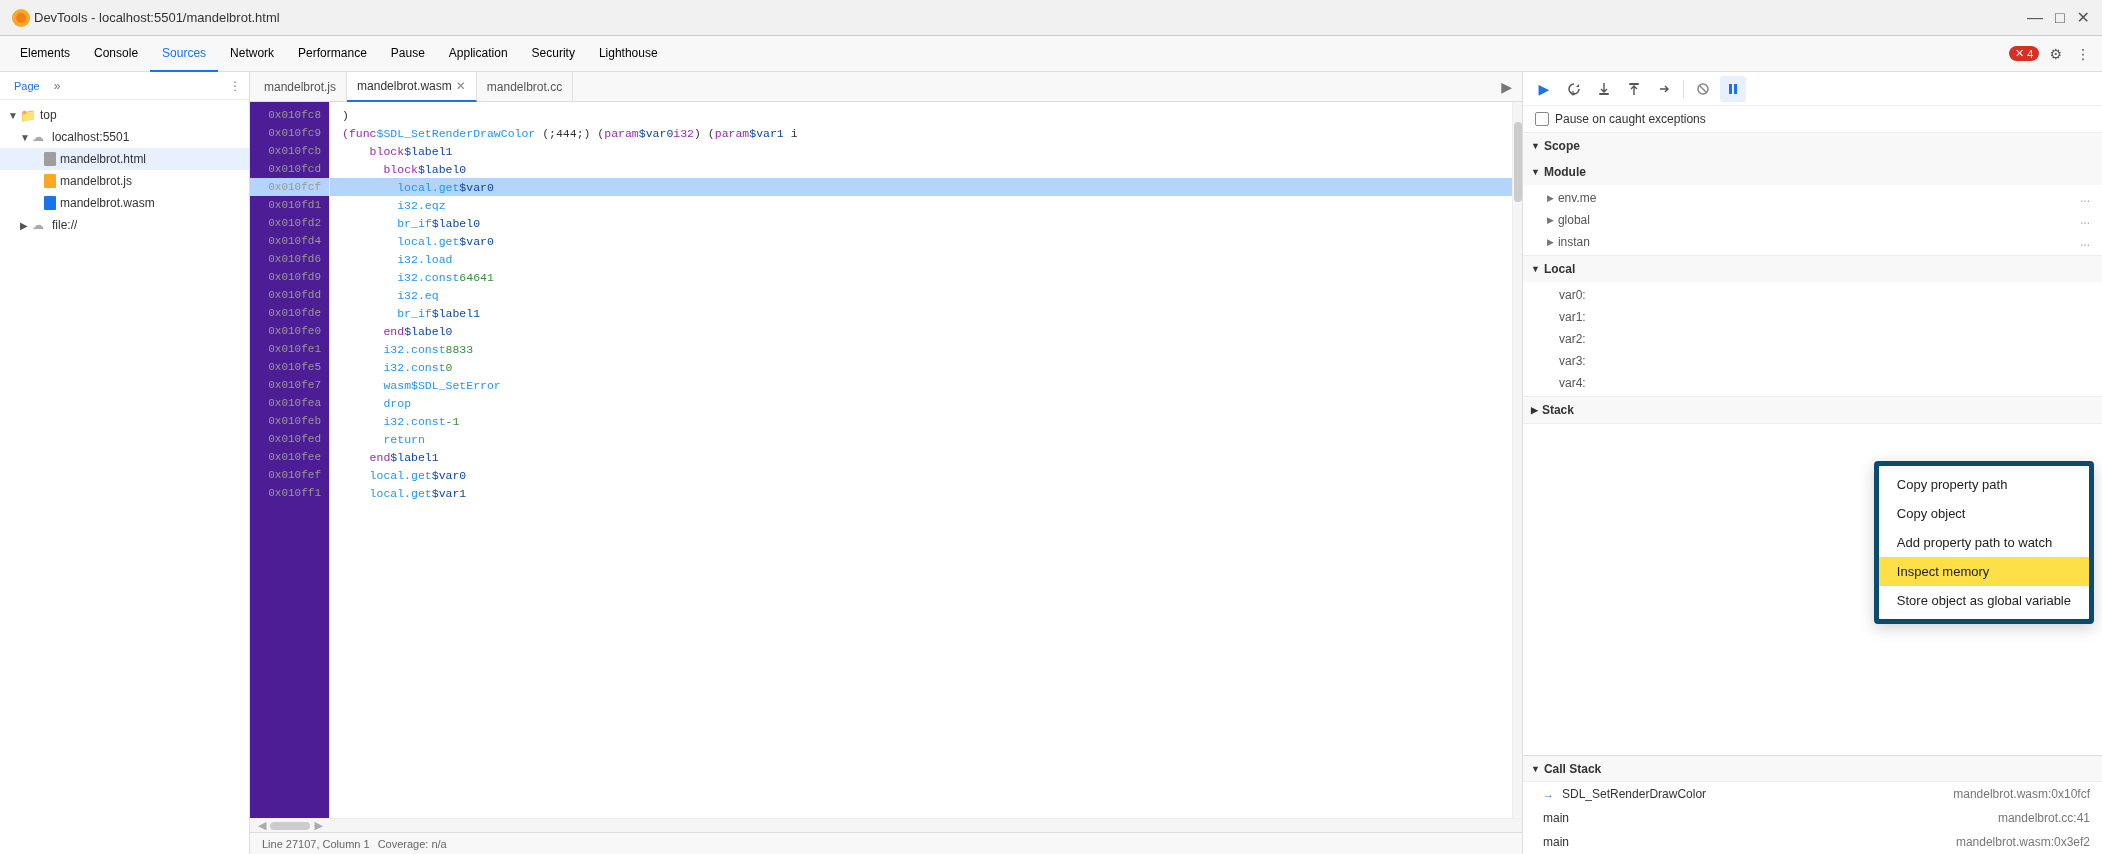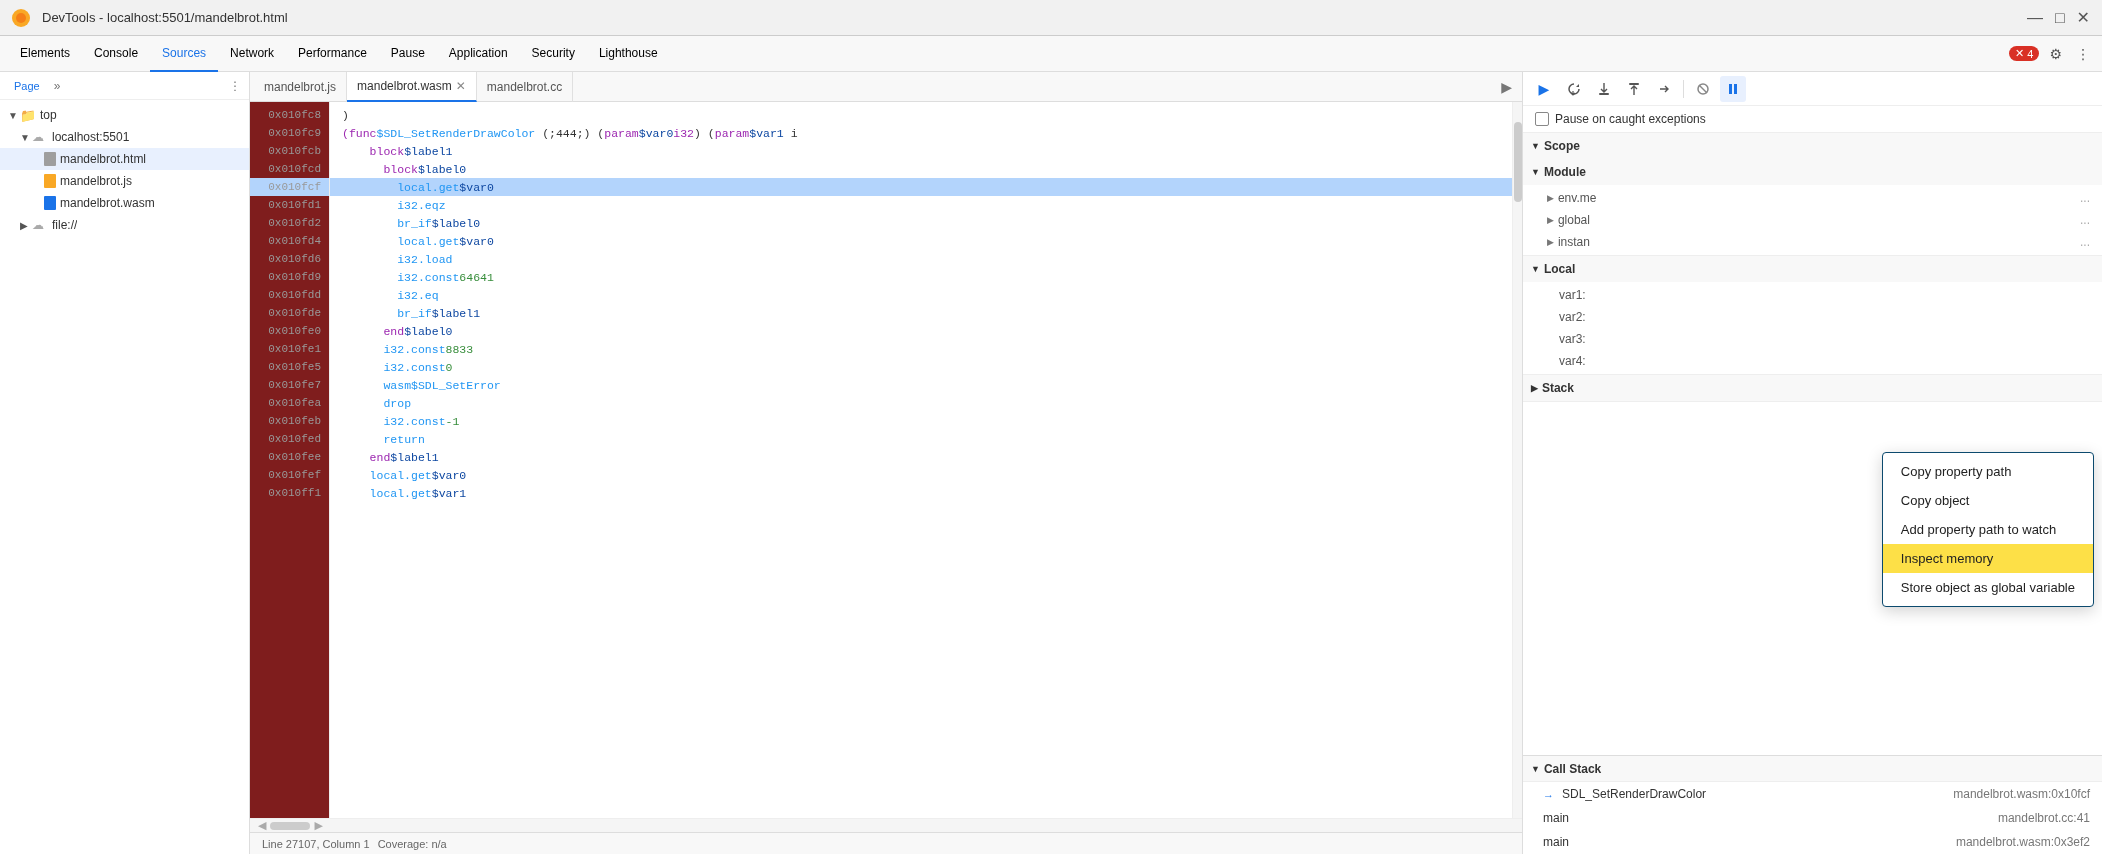--- a/index.html
+++ b/index.html
@@ -2,21 +2,21 @@
 <html><head>
   <meta charset="utf-8">
   <style>
     * { box-sizing: border-box; margin: 0; padding: 0; }
     body { font-family: -apple-system, 'Segoe UI', Arial, sans-serif; font-size: 12px; background: #fff; color: #333; overflow: hidden; }
 
     
     .title-bar {
       display: flex; align-items: center; height: 36px;
       background: #f1f1f1; border-bottom: 1px solid #ccc;
-      padding: 0 12px; gap: 12px;
+      padding: 0 12px; gap: 4px;
     }
     .title-bar-icon { width: 18px; height: 18px; background: #f9a825; border-radius: 50%; display: flex; align-items: center; justify-content: center; }
     .title-bar-title { font-size: 13px; color: #333; flex: 1; }
     .title-bar-controls { display: flex; gap: 12px; }
     .title-bar-btn { font-size: 16px; color: #555; cursor: pointer; background: none; border: none; }
 
     
     .nav-tabs {
       display: flex; align-items: center; height: 36px;
       background: #f8f8f8; border-bottom: 1px solid #ddd;
@@ -75,21 +75,21 @@
       display: flex; align-items: center; height: 30px; padding: 0 10px;
       font-size: 12px; color: #555; cursor: pointer; border-right: 1px solid #e0e0e0;
       white-space: nowrap; gap: 4px;
     }
     .editor-tab.active { background: #fff; color: #333; border-bottom: 2px solid #1a73e8; }
     .tab-close { font-size: 12px; color: #888; cursor: pointer; }
     .tab-nav-btn { font-size: 14px; color: #777; cursor: pointer; padding: 0 6px; }
 
     .editor-content { flex: 1; display: flex; overflow: hidden; }
     .line-numbers {
-      width: 80px; background: #7f1d1d; border-right: 1px solid #eee;
+      width: 80px; background: #4c1d95; border-right: 1px solid #eee;
       font-family: 'Consolas', 'Courier New', monospace; font-size: 11px;
       color: #999; padding: 4px 0; overflow: hidden; flex-shrink: 0;
     }
     .line-num { height: 18px; padding: 0 8px; text-align: right; display: flex; align-items: center; justify-content: flex-end; }
     .code-view {
       flex: 1; overflow: auto; font-family: 'Consolas', 'Courier New', monospace;
       font-size: 11.5px; padding: 4px 0; background: #fff;
     }
     .code-line { height: 18px; padding: 0 12px; display: flex; align-items: center; white-space: pre; }
     .code-line.highlighted { background: #b3d4fc; }
@@ -145,23 +145,23 @@
     .scope-row {
       display: flex; align-items: center; height: 22px;
       padding: 0 12px 0 24px; font-size: 12px; cursor: pointer;
     }
     .scope-key { color: #555; min-width: 60px; }
     .scope-expand { font-size: 9px; margin-right: 4px; color: #777; }
 
     
     .context-menu {
       position: absolute;
-      right: 8px; top: 380px;
+      right: 8px; top: 389px;
       background: #fff;
-      border: 1px solid #0c4a6e;
+      border: 5px solid #0c4a6e;
       border-radius: 4px;
       box-shadow: 0 4px 16px rgba(0,0,0,0.18);
       min-width: 200px;
       z-index: 100;
       padding: 4px 0;
     }
     .context-item {
       padding: 7px 18px; font-size: 13px; cursor: pointer; color: #222;
     }
     .context-item.selected { background: #fde047; }
@@ -450,20 +450,24 @@
       </div>
 
       <div class="scope-section">
         <div class="scope-header">
           <span class="scope-arrow">▼</span>
           <span>Local</span>
         </div>
         <div class="scope-content">
           <div class="scope-row">
             <span style="width:12px"></span>
+            <span class="scope-key">var0:</span>
+          </div>
+          <div class="scope-row">
+            <span style="width:12px"></span>
             <span class="scope-key">var1:</span>
           </div>
           <div class="scope-row">
             <span style="width:12px"></span>
             <span class="scope-key">var2:</span>
           </div>
           <div class="scope-row">
             <span style="width:12px"></span>
             <span class="scope-key">var3:</span>
           </div>

